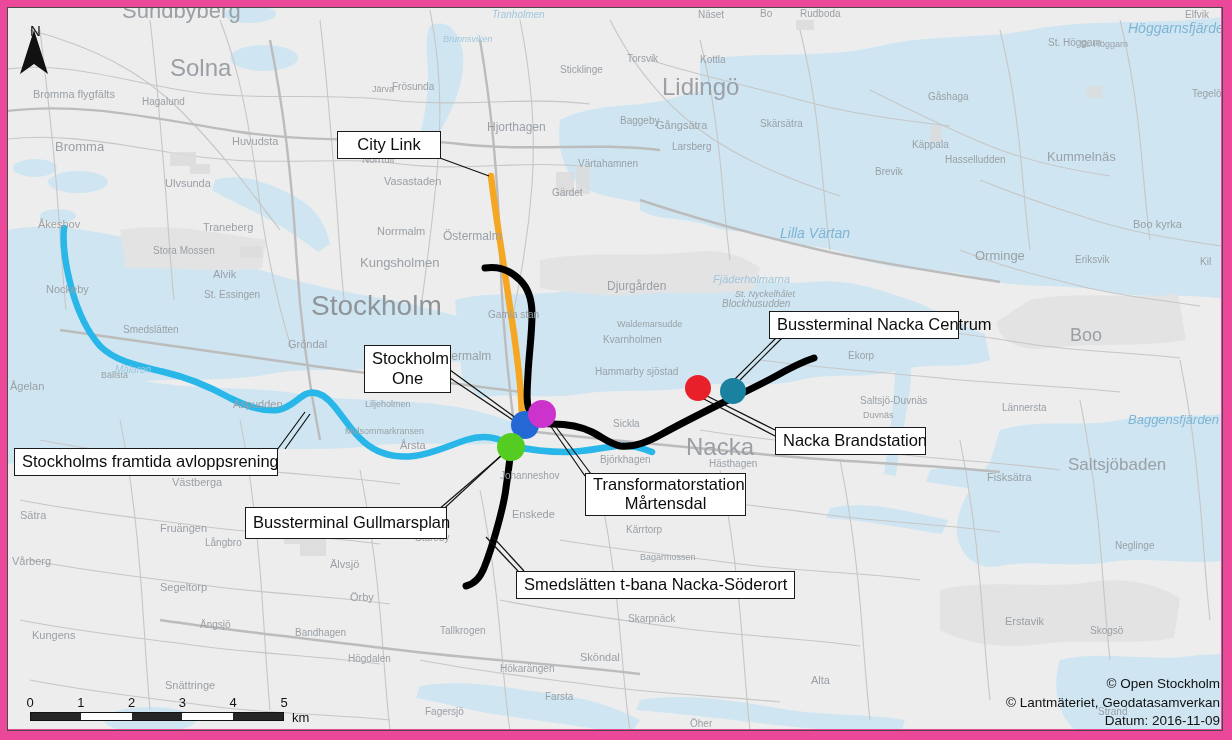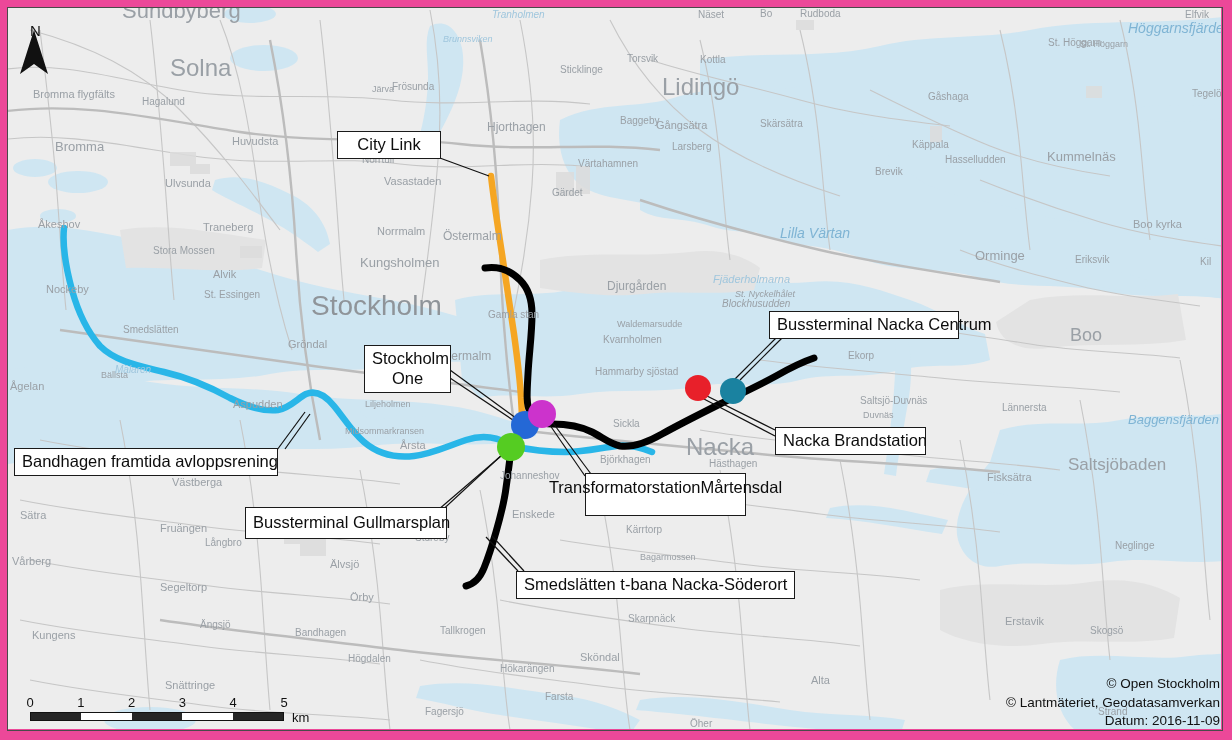--- a/index.html
+++ b/index.html
@@ -473,23 +473,23 @@
         <span>Stockholm</span>
         <span>One</span>
       </div>
       <div class="callout" style="left: 769px; top: 311px; width: 190px; height: 28px; display: flex; flex-direction: column; justify-content: center;">
         <span>Bussterminal Nacka Centrum</span>
       </div>
       <div class="callout" style="left: 775px; top: 427px; width: 151px; height: 28px; display: flex; flex-direction: column; justify-content: center;">
         <span>Nacka Brandstation</span>
       </div>
       <div class="callout" style="left: 14px; top: 448px; width: 264px; height: 28px; display: flex; flex-direction: column; justify-content: center;">
-        <span>Bandhagen framtida avloppsrening</span>
-      </div>
-      <div class="callout two-line" style="left: 585px; top: 473px; width: 161px; height: 43px; display: flex; flex-direction: row; justify-content: center;">
+        <span>Stockholms framtida avloppsrening</span>
+      </div>
+      <div class="callout two-line" style="left: 585px; top: 473px; width: 161px; height: 43px; display: flex; flex-direction: column; justify-content: center;">
         <span>Transformatorstation</span>
         <span>Mårtensdal</span>
       </div>
       <div class="callout" style="left: 237px; top: 507px; width: 202px; height: 32px; display: flex; flex-direction: column; justify-content: center; margin-left: 8px;">
         <span>Bussterminal Gullmarsplan</span>
       </div>
       <div class="callout" style="left: 516px; top: 571px; width: 279px; height: 28px; display: flex; flex-direction: column; justify-content: center;">
         <span>Smedslätten t-bana Nacka-Söderort</span>
       </div>
     </div>

